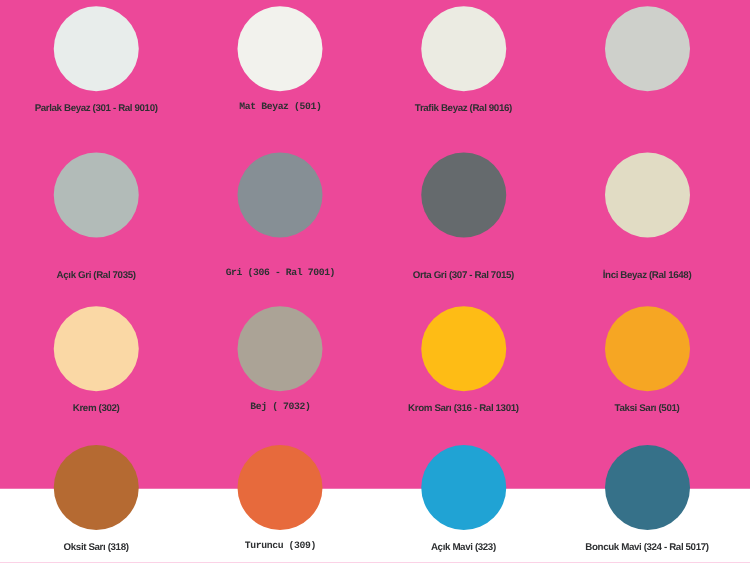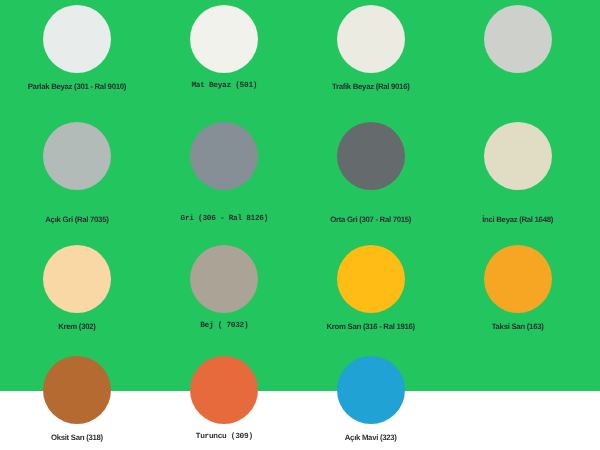--- a/index.html
+++ b/index.html
@@ -13,21 +13,21 @@
   }
   body {
     font-family: "Liberation Sans", sans-serif;
     -webkit-font-smoothing: antialiased;
     text-rendering: geometricPrecision;
   }
   .palette {
     position: relative;
     width: 600px;
     height: 391px;
-    background: #22c55e;
+    background: #ec4899;
   }
   .swatch {
     position: absolute;
     width: 147px;
     text-align: center;
   }
   .swatch-disc {
     width: 68px;
     height: 68px;
     border-radius: 50%;
@@ -82,54 +82,58 @@
   <div class="swatch row-1 col-4">
     <div class="swatch-disc" style="background: rgb(206, 208, 203);"></div>
   </div>
 
   <div class="swatch row-2 col-1">
     <div class="swatch-disc" style="background: rgb(178, 187, 184);"></div>
     <div class="swatch-label">Açık Gri (Ral 7035)</div>
   </div>
   <div class="swatch row-2 col-2">
     <div class="swatch-disc" style="background: rgb(134, 143, 149);"></div>
-    <div class="swatch-label">Gri (306 - Ral 8126)</div>
+    <div class="swatch-label">Gri (306 - Ral 7001)</div>
   </div>
   <div class="swatch row-2 col-3">
     <div class="swatch-disc" style="background: rgb(101, 106, 109);"></div>
     <div class="swatch-label">Orta Gri (307 - Ral 7015)</div>
   </div>
   <div class="swatch row-2 col-4">
     <div class="swatch-disc" style="background: rgb(225, 220, 196);"></div>
     <div class="swatch-label">İnci Beyaz (Ral 1648)</div>
   </div>
 
   <div class="swatch row-3 col-1">
     <div class="swatch-disc" style="background: rgb(250, 216, 165);"></div>
     <div class="swatch-label">Krem (302)</div>
   </div>
   <div class="swatch row-3 col-2">
     <div class="swatch-disc" style="background: rgb(171, 163, 150);"></div>
     <div class="swatch-label">Bej ( 7032)</div>
   </div>
   <div class="swatch row-3 col-3">
     <div class="swatch-disc" style="background: rgb(254, 188, 21);"></div>
-    <div class="swatch-label">Krom Sarı (316 - Ral 1916)</div>
+    <div class="swatch-label">Krom Sarı (316 - Ral 1301)</div>
   </div>
   <div class="swatch row-3 col-4">
     <div class="swatch-disc" style="background: rgb(246, 166, 35);"></div>
-    <div class="swatch-label">Taksi Sarı (163)</div>
+    <div class="swatch-label">Taksi Sarı (501)</div>
   </div>
 
   <div class="swatch row-4 col-1">
     <div class="swatch-disc" style="background: rgb(181, 106, 50);"></div>
     <div class="swatch-label">Oksit Sarı (318)</div>
   </div>
   <div class="swatch row-4 col-2">
     <div class="swatch-disc" style="background: rgb(231, 106, 60);"></div>
     <div class="swatch-label">Turuncu (309)</div>
   </div>
   <div class="swatch row-4 col-3">
     <div class="swatch-disc" style="background: rgb(32, 163, 212);"></div>
     <div class="swatch-label">Açık Mavi (323)</div>
   </div>
+  <div class="swatch row-4 col-4">
+    <div class="swatch-disc" style="background: rgb(54, 113, 137);"></div>
+    <div class="swatch-label">Boncuk Mavi (324 - Ral 5017)</div>
+  </div>
 
 </div>
 
 </body></html>

